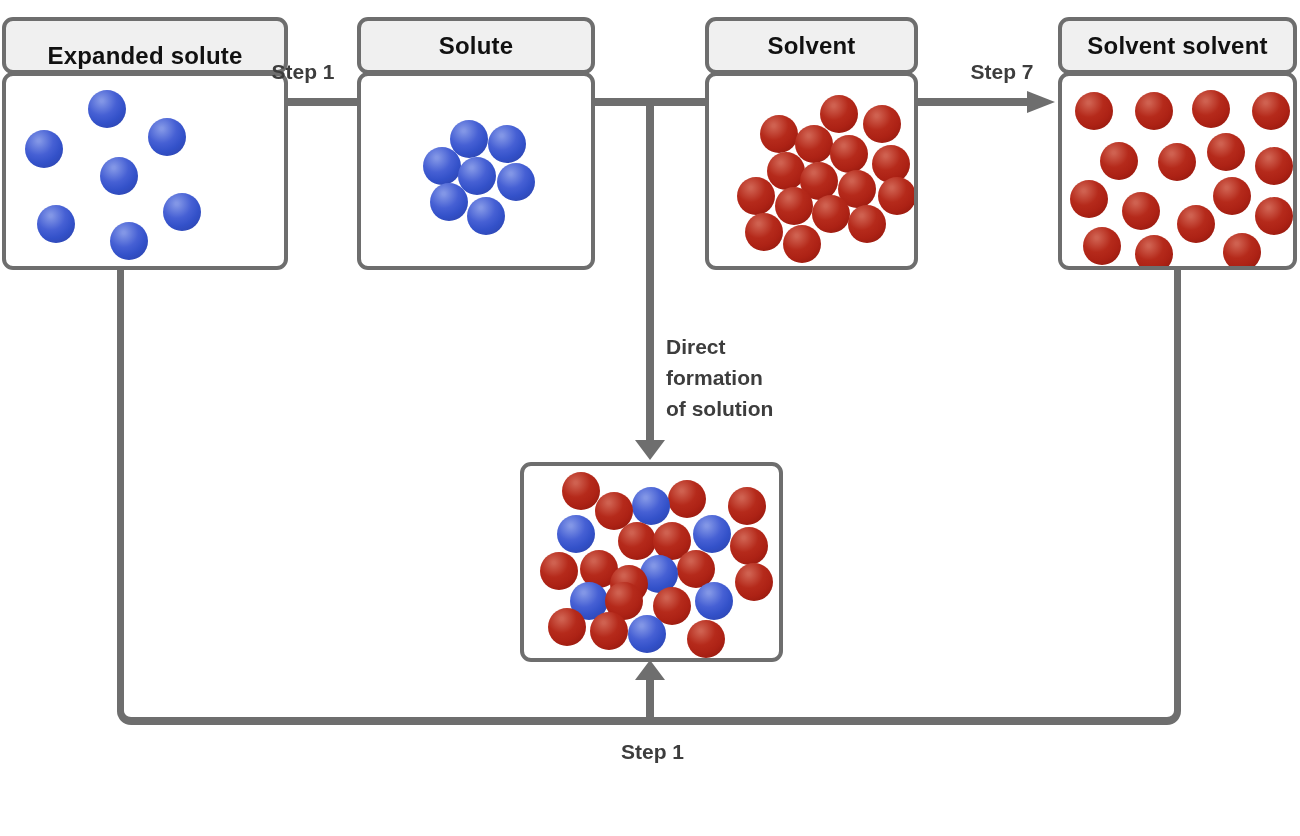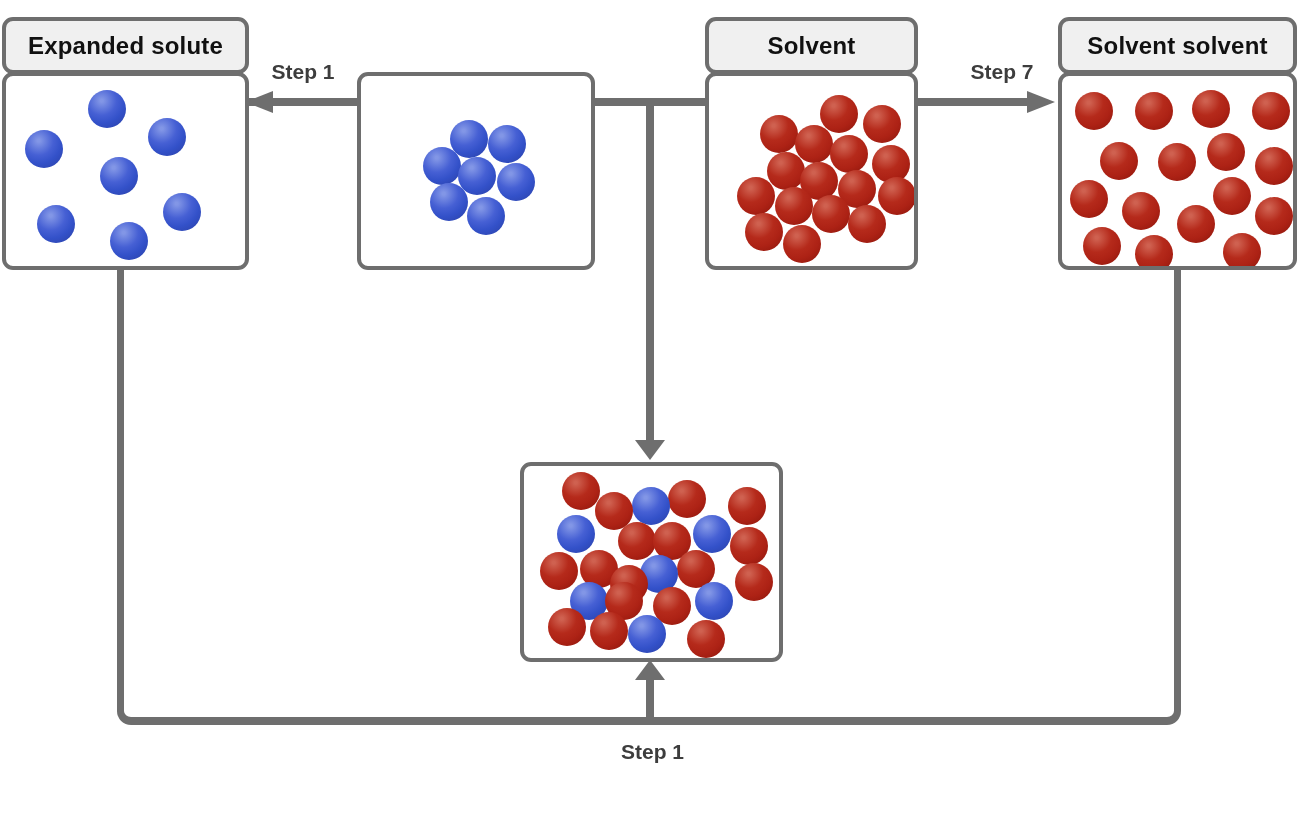--- a/index.html
+++ b/index.html
@@ -62,21 +62,21 @@
     letter-spacing: 0.2px;
   }
   .body-box {
     position: absolute; z-index: 2;
     top: 72px; height: 198px;
     background: #ffffff;
     border: 4px solid var(--line, #6e6e6e);
     border-radius: 11px;
     overflow: hidden;
   }
-  .x-exp-solute  { left: 2px;    width: 247px; }
+  .x-exp-solute  { left: 2px;    width: 286px; align-items: flex-end; }
   .x-solute      { left: 357px;  width: 238px; }
   .x-solvent     { left: 705px;  width: 213px; }
   .x-exp-solvent { left: 1058px; width: 239px; }
   .solution-box {
     position: absolute; z-index: 2;
     left: 520px; top: 462px; width: 263px; height: 200px;
     background: #ffffff;
     border: 4px solid var(--line, #6e6e6e);
     border-radius: 11px;
     overflow: hidden;
@@ -119,34 +119,38 @@
   <div class="arrowhead arrow-right"></div>
   <div class="line trunk-line"></div>
   <div class="arrowhead arrow-down"></div>
   <div class="u-connector"></div>
   <div class="line up-stem"></div>
   <div class="arrowhead arrow-up"></div>
 
   <div class="step-label label-step1">Step 1</div>
   <div class="step-label label-step2">Step 7</div>
   <div class="step-label label-step3">Step 1</div>
+  <div class="label-direct">Direct formation of solution</div>
 
   <div class="header-box x-exp-solute">
     <span>Expanded solute</span>
   </div>
   <div class="body-box x-exp-solute">
       <div class="sphere blue" style="left: 82px; top: 14px;"></div>
       <div class="sphere blue" style="left: 142px; top: 42px;"></div>
       <div class="sphere blue" style="left: 19px; top: 54px;"></div>
       <div class="sphere blue" style="left: 94px; top: 81px;"></div>
       <div class="sphere blue" style="left: 157px; top: 117px;"></div>
       <div class="sphere blue" style="left: 31px; top: 129px;"></div>
       <div class="sphere blue" style="left: 104px; top: 146px;"></div>
     </div>
 
+  <div class="header-box x-solute">
+    <span>Solute</span>
+  </div>
   <div class="body-box x-solute">
       <div class="sphere blue" style="left: 89px; top: 44px;"></div>
       <div class="sphere blue" style="left: 127px; top: 49px;"></div>
       <div class="sphere blue" style="left: 62px; top: 71px;"></div>
       <div class="sphere blue" style="left: 136px; top: 87px;"></div>
       <div class="sphere blue" style="left: 97px; top: 81px;"></div>
       <div class="sphere blue" style="left: 69px; top: 107px;"></div>
       <div class="sphere blue" style="left: 106px; top: 121px;"></div>
     </div>
 

